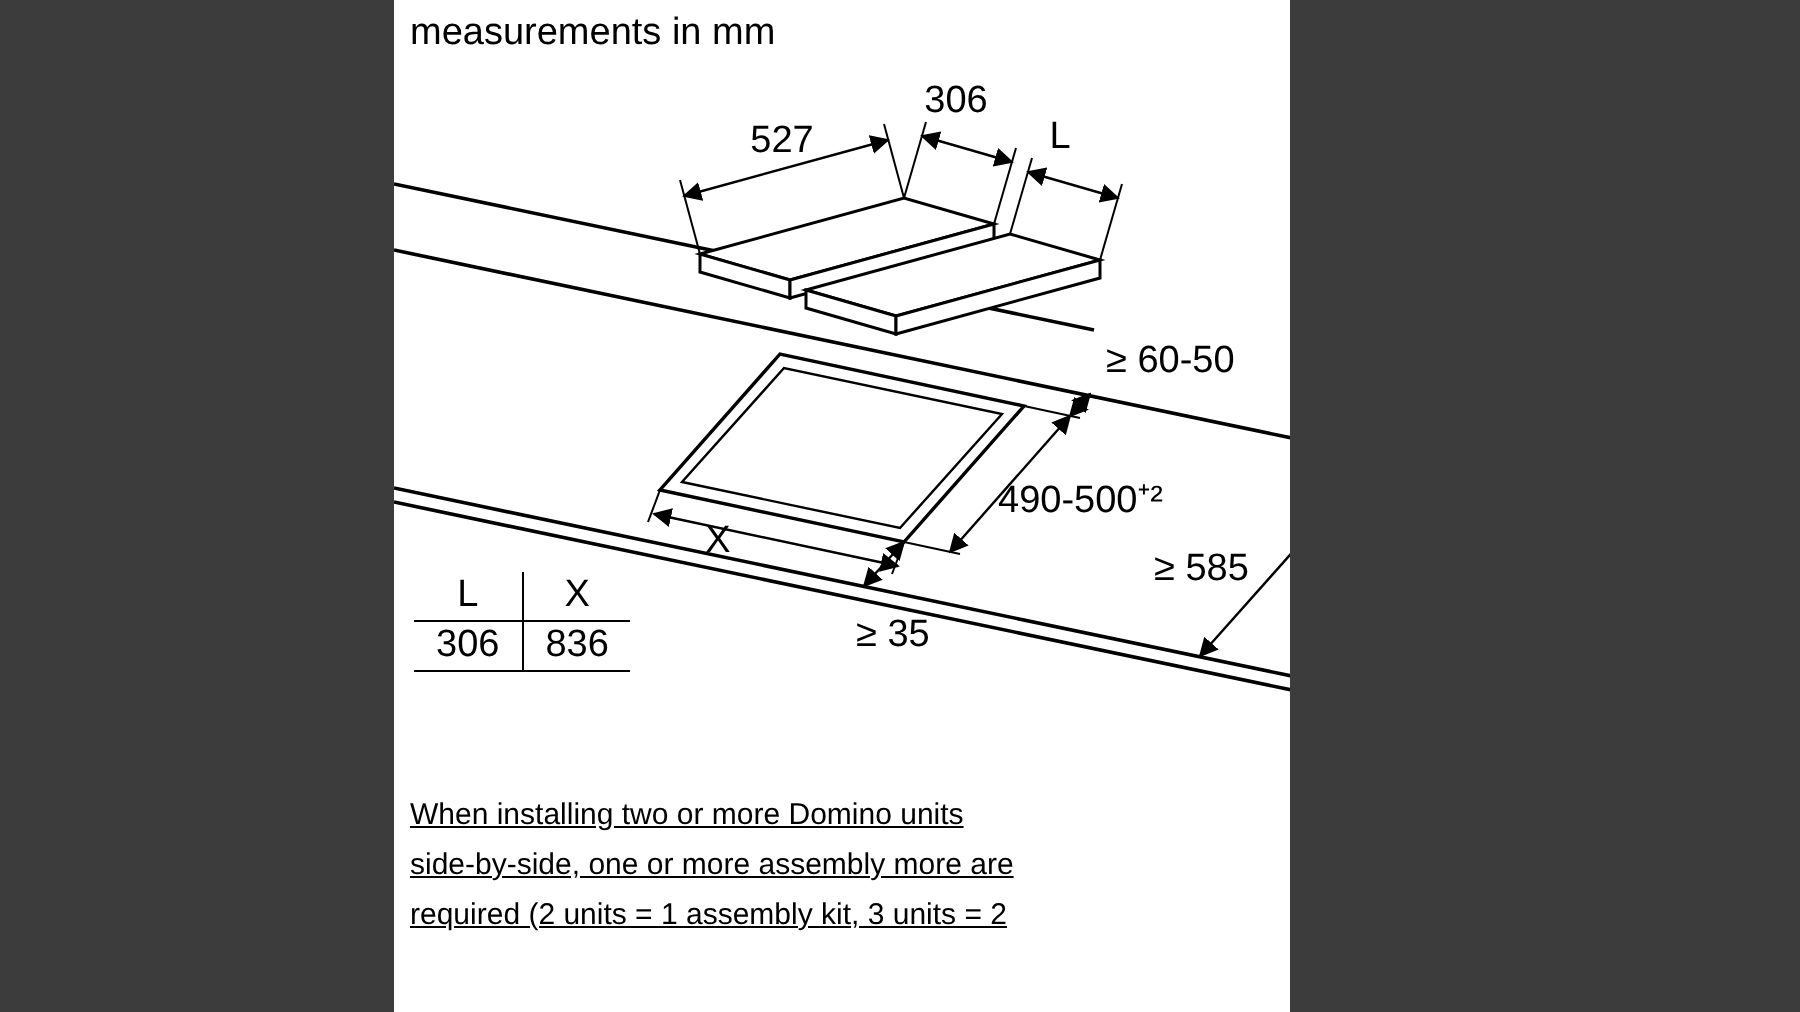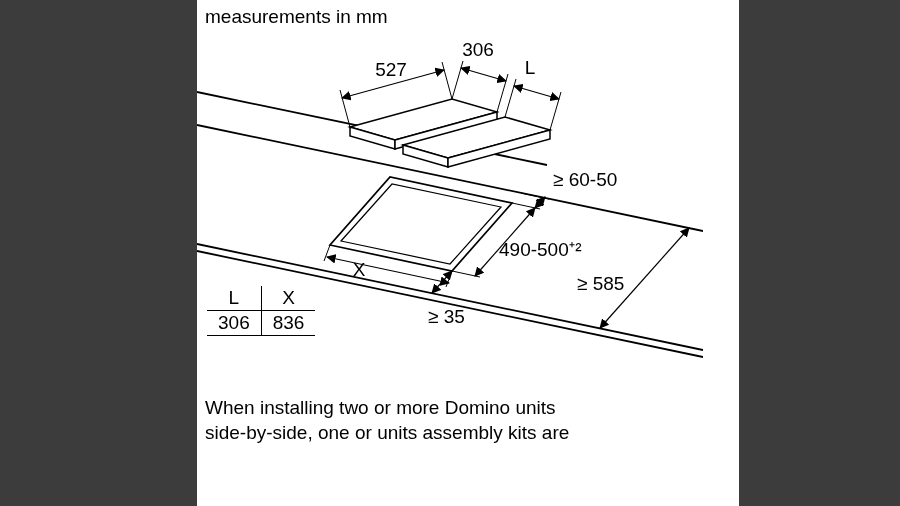--- a/index.html
+++ b/index.html
@@ -9,21 +9,21 @@
     background:#3c3c3c;
     font-family:"Liberation Sans", sans-serif;
     color:#000;
     overflow:hidden;
   }
   .letterbox{position:absolute;top:0;width:197px;height:506px;background:#3c3c3c;}
   .letterbox.left{left:0;}
   .letterbox.right{left:703px;}
   .stage{
     position:absolute;left:197px;top:0;
-    width:542px;height:506px;
+    width:448px;height:506px;
     background:#ffffff;
     overflow:hidden;
   }
   .title{
     position:absolute;left:8px;top:5px;
     font-size:19px;line-height:24px;
   }
   svg.diagram{position:absolute;left:0;top:0;width:506px;height:506px;}
   svg.diagram text{font-size:19px;fill:#000;font-family:"Liberation Sans",sans-serif;}
   .edge{stroke:#000;stroke-width:1.8;fill:none;}
@@ -38,21 +38,21 @@
     font-size:19px;
   }
   table.dim-table th, table.dim-table td{
     padding:1px 11px;text-align:center;font-weight:normal;
   }
   table.dim-table th{border-bottom:1.6px solid #000;}
   table.dim-table th:first-child, table.dim-table td:first-child{border-right:1.6px solid #000;}
   table.dim-table tr.sep td{border-bottom:1.6px solid #000;}
   .note{
     position:absolute;left:8px;top:395px;width:480px;
-    font-size:19px;line-height:25px;
+    font-size:15px;line-height:25px;text-decoration:underline;
   }
 </style>
 </head>
 <body>
 
 <div class="letterbox left"></div>
 <div class="letterbox right"></div>
 
 <div class="stage">
 
@@ -152,16 +152,17 @@
     <tbody>
       <tr class="sep">
         <td>306</td>
         <td>836</td>
       </tr>
     </tbody>
   </table>
 
   <div class="note">
     <div>When installing two or more Domino units</div>
-    <div>side-by-side, one or units assembly kits are</div>
+    <div>side-by-side, one or more assembly more are</div>
+    <div>required (2 units = 1 assembly kit, 3 units = 2</div>
   </div>
 
 </div>
 
 </body></html>

